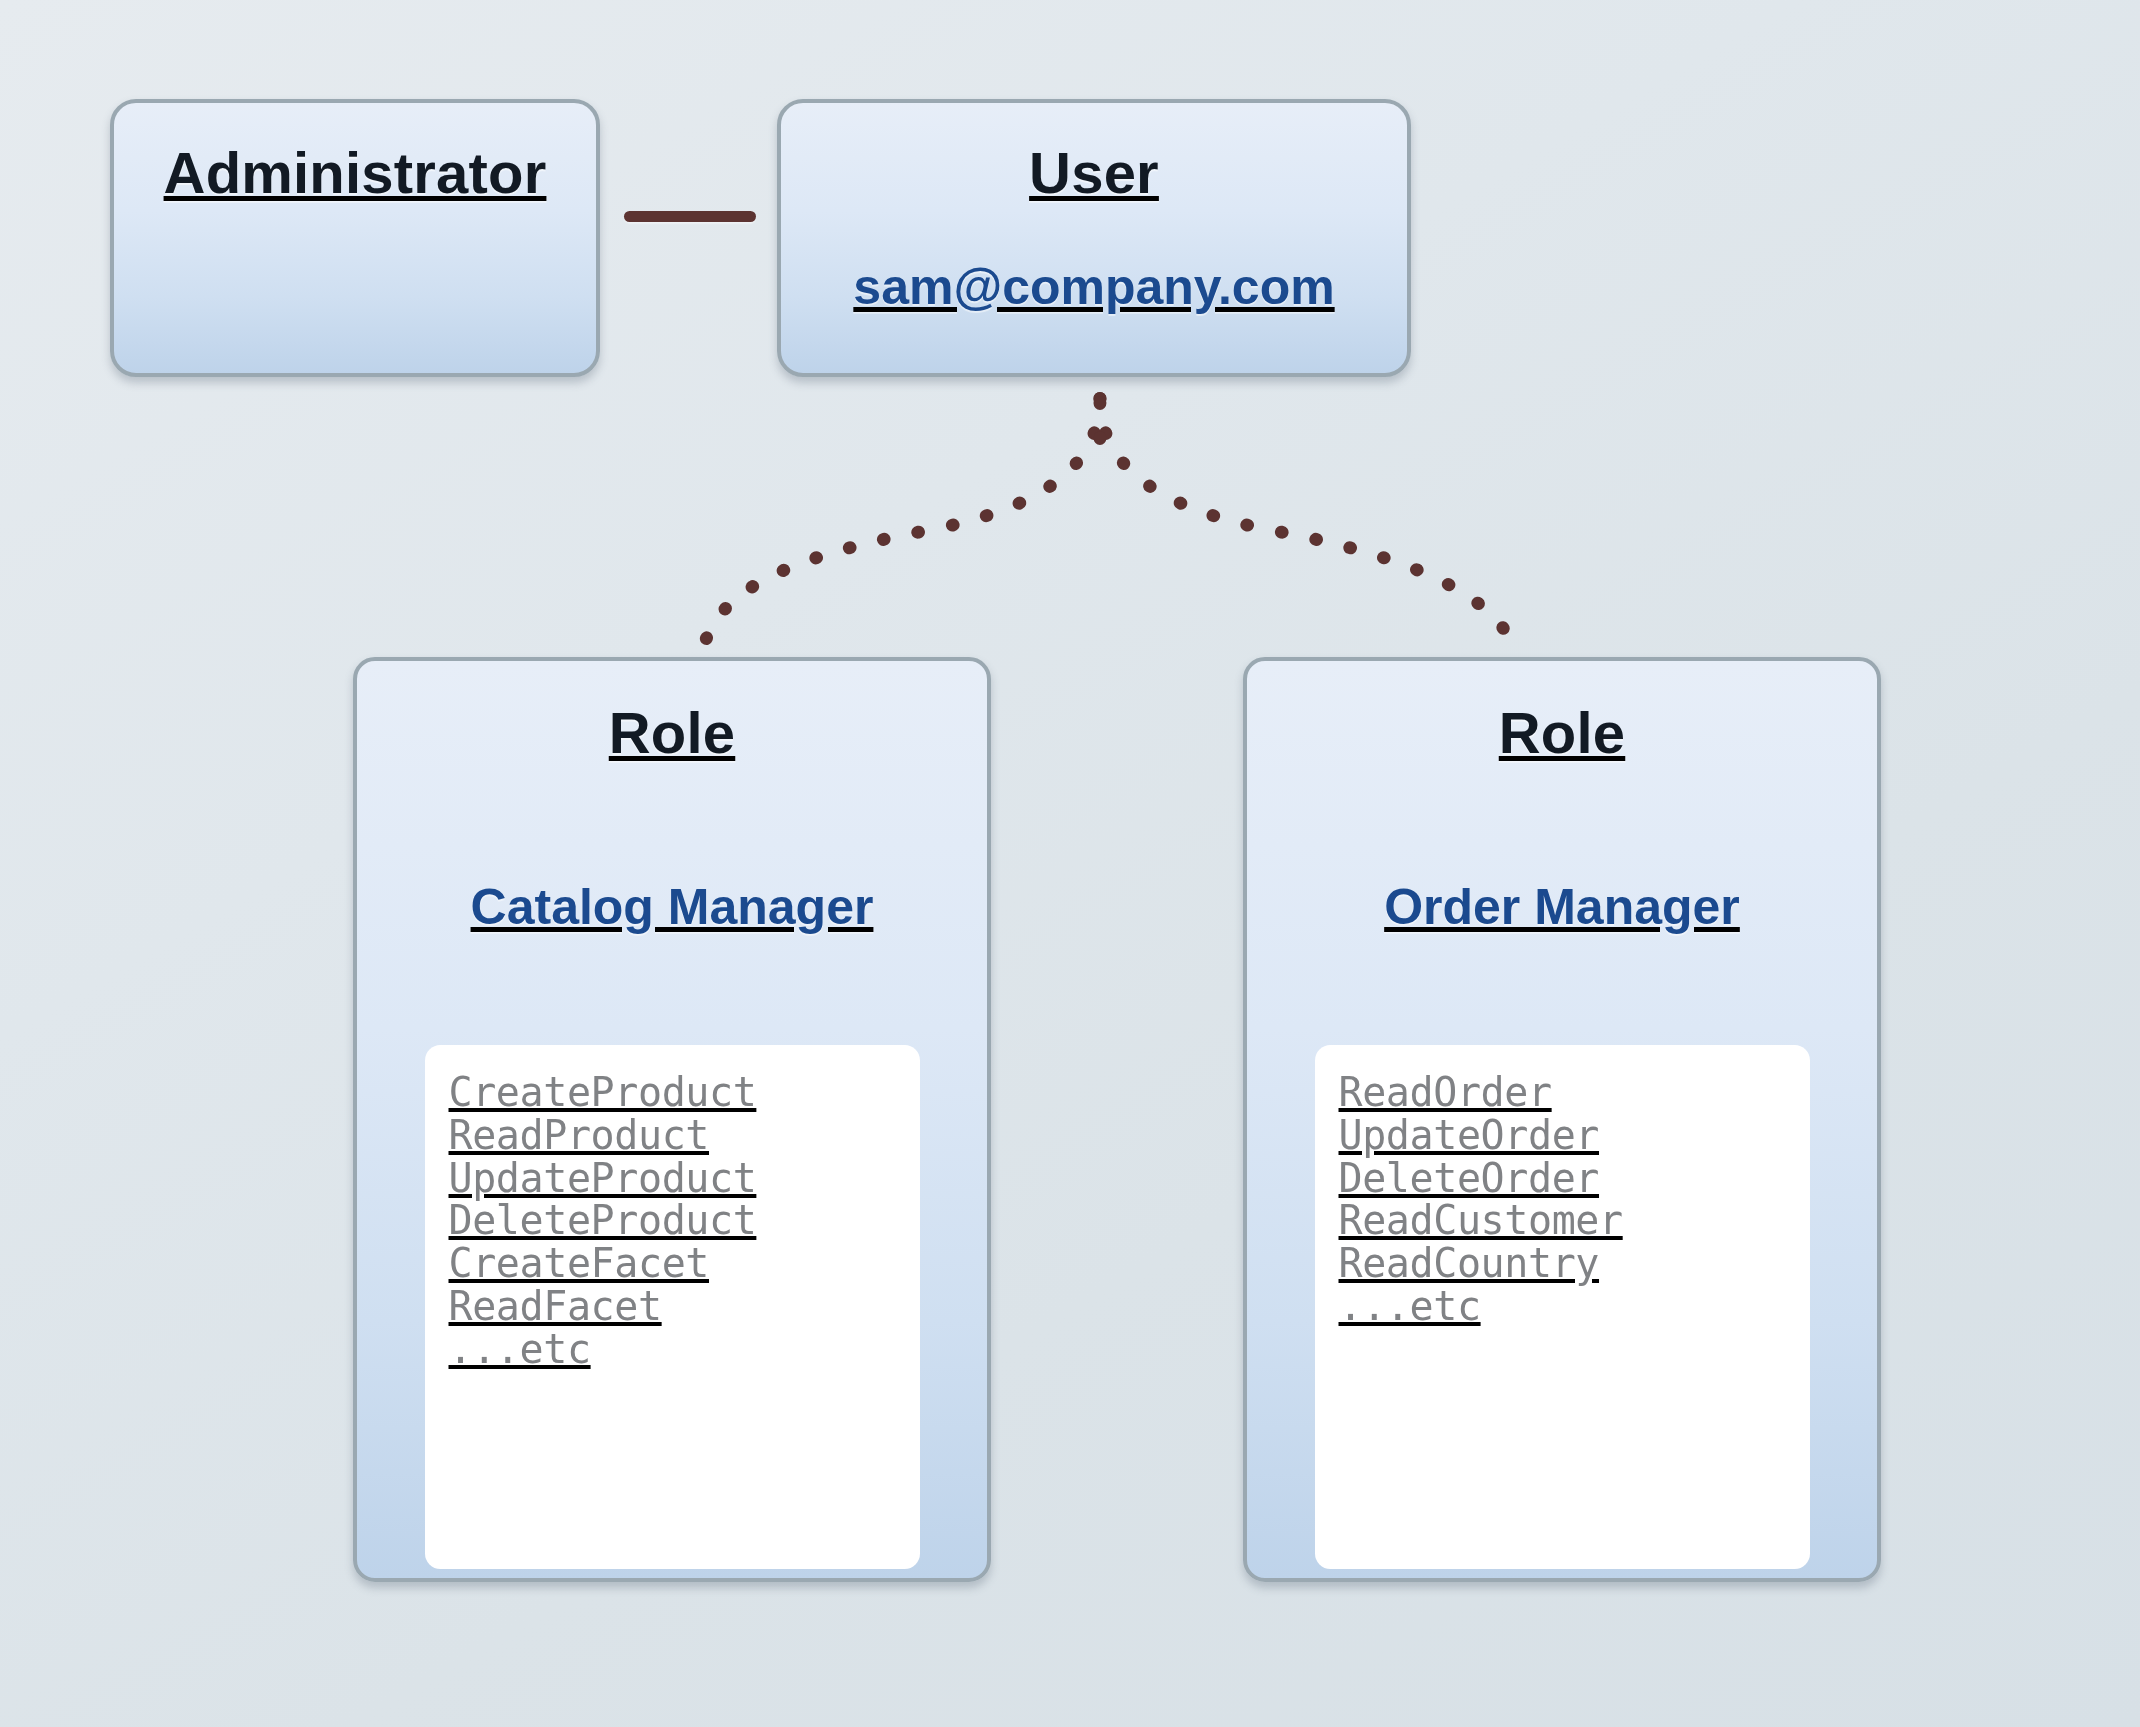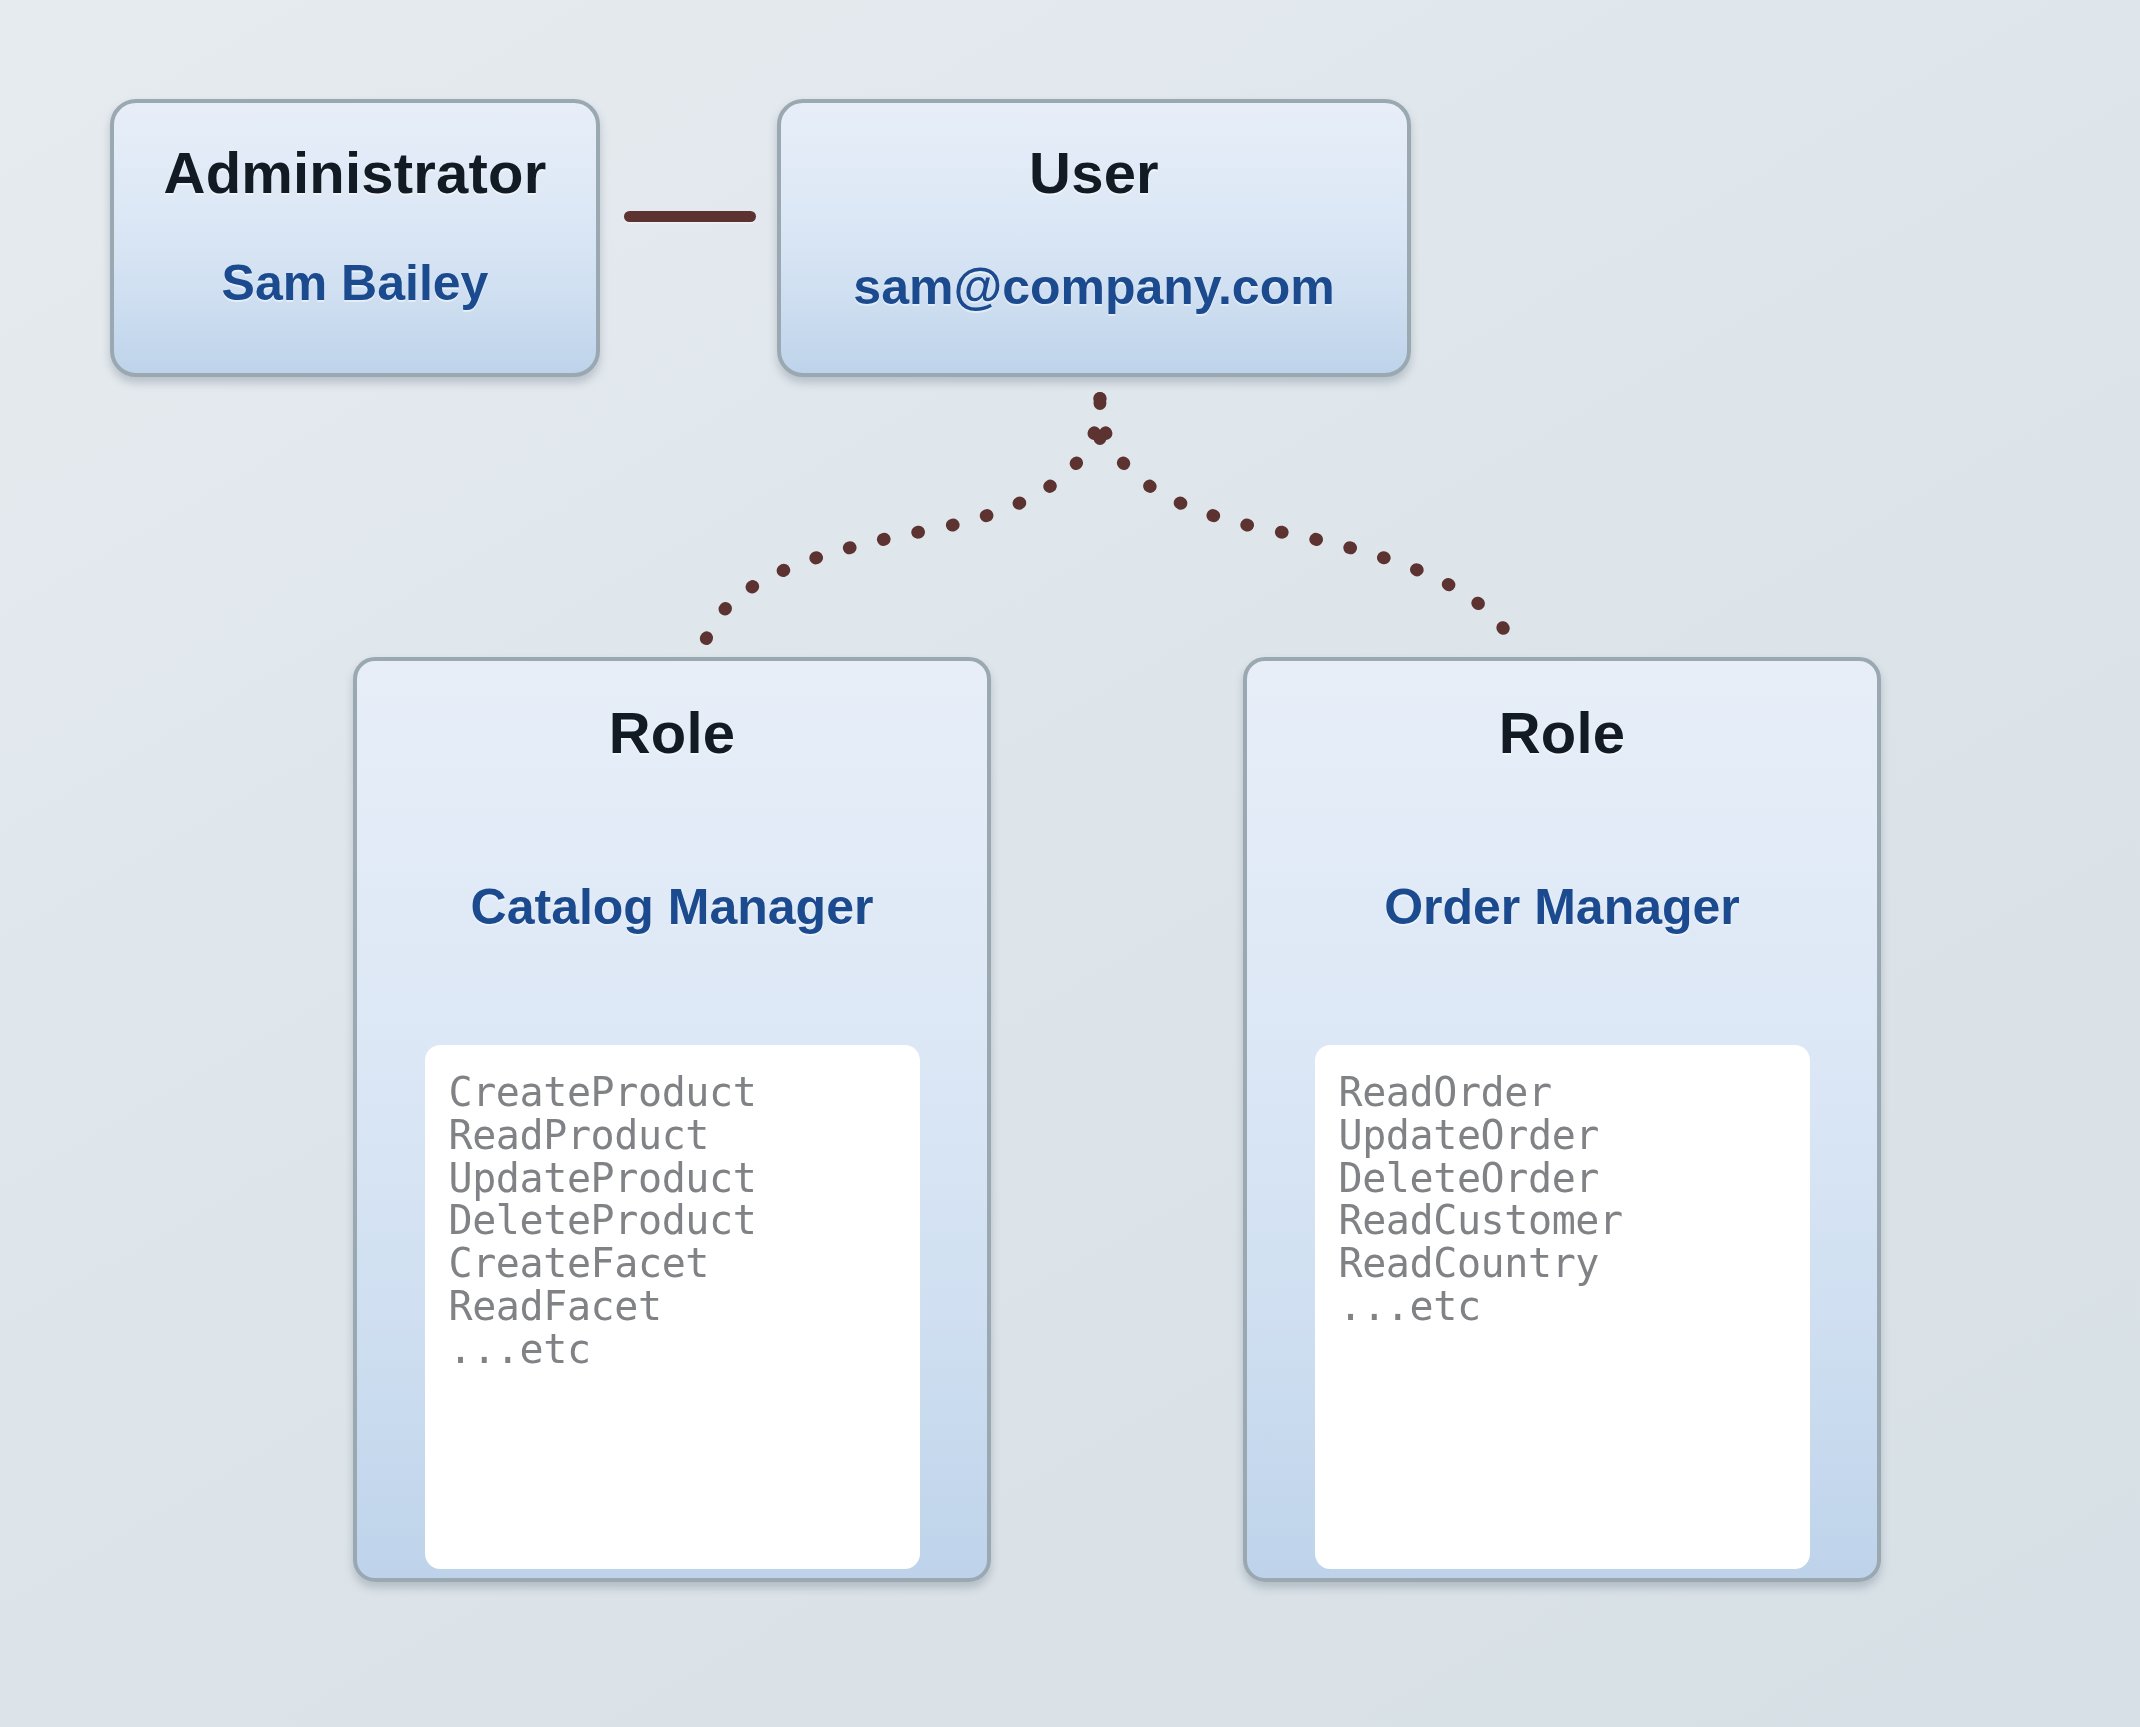--- a/index.html
+++ b/index.html
@@ -23,20 +23,21 @@
   .node {
     position: absolute;
     box-sizing: border-box;
     border-radius: 22px;
     border: 4.3px solid #9aa8b1;
     background: linear-gradient(180deg, #e7eef8 0%, #dde8f6 40%, #cfdff1 72%, #bed3ea 100%);
     box-shadow: 0 5.1px 8.6px rgba(80,95,110,0.28);
     display: flex;
     flex-direction: column;
     align-items: center;
+    text-decoration: underline;
   }
   .node-type {
     color: #121a24;
     font-weight: bold;
     letter-spacing: 0.2px;
     text-shadow: 0 1.7px 0.9px rgba(255,255,255,.55);
   }
   .node-name {
     color: #1b4a8f;
     font-weight: bold;
@@ -125,21 +126,20 @@
 <div id="stage">
 
   <svg id="connectors" viewBox="0 0 2500 2018" xmlns="http://www.w3.org/2000/svg">
     <path d="M 1285 465 C 1285 530, 1240 590, 1080 620 C 920 650, 840 690, 822 755" fill="none" stroke="#5c3331" stroke-width="15" stroke-linecap="round" stroke-dasharray="1 40"></path>
     <path d="M 1285 465 C 1285 530, 1330 590, 1490 620 C 1650 650, 1745 695, 1770 758" fill="none" stroke="#5c3331" stroke-width="15" stroke-linecap="round" stroke-dasharray="1 40"></path>
     <path d="M 1285 470 L 1285 545" fill="none" stroke="#5c3331" stroke-width="15" stroke-linecap="round" stroke-dasharray="1 40"></path>
   </svg>
 
   <div class="node" id="admin-node">
     <div class="node-type">Administrator</div>
-    <div class="node-name">Sam Bailey</div>
   </div>
 
   <div id="admin-user-link"></div>
 
   <div class="node" id="user-node">
     <div class="node-type">User</div>
     <div class="node-name">sam@company.com</div>
   </div>
 
   <div class="node role-node" id="role-node-0">

